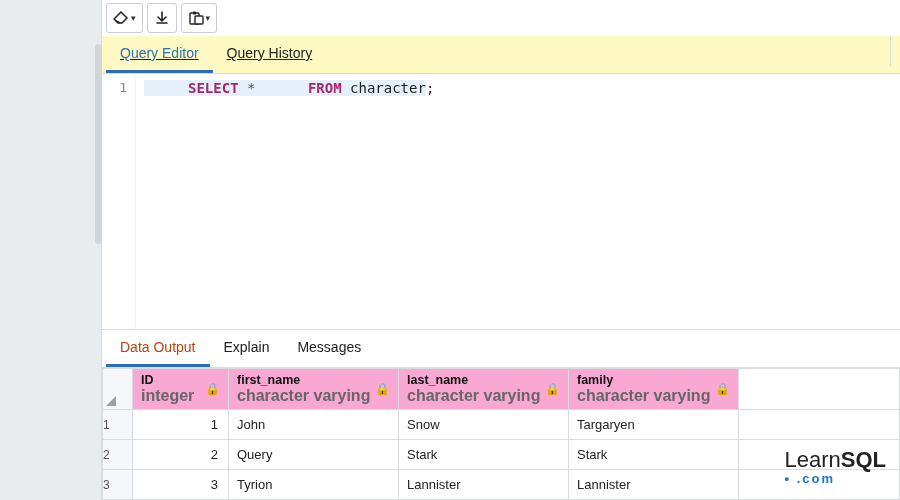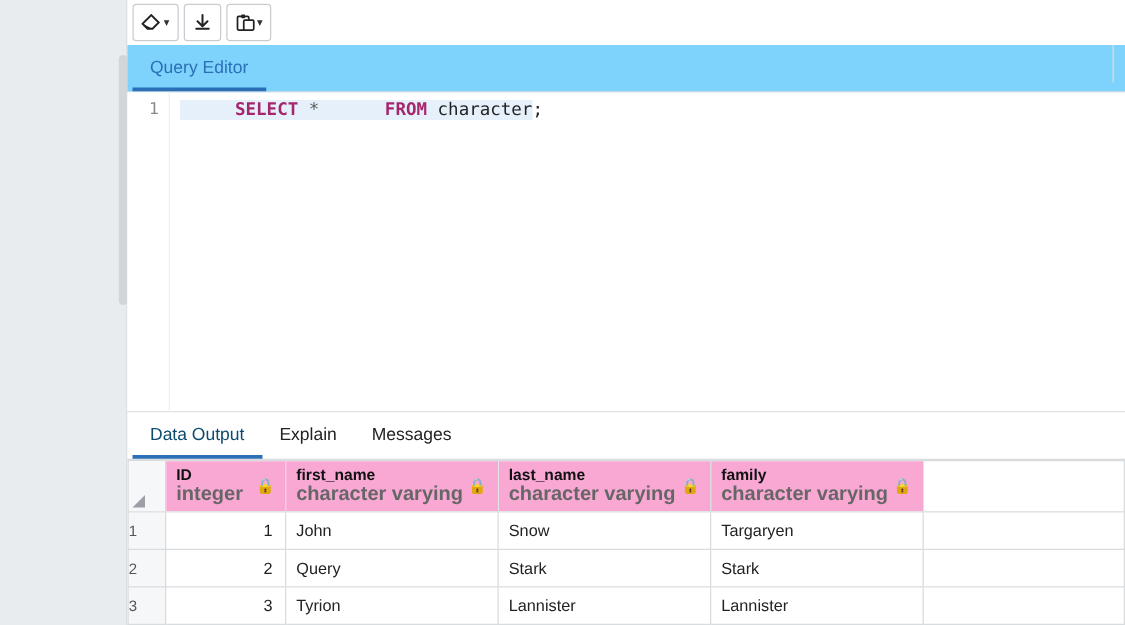--- a/index.html
+++ b/index.html
@@ -12,37 +12,37 @@
   .tb-btn { display: flex; align-items: center; justify-content: center; min-width: 30px; height: 30px; border: 1px solid #c9ccd0; border-radius: 3px; background: #fff; cursor: pointer; padding: 0 6px; gap: 2px; }
   .tb-btn .caret { font-size: 9px; color: #333; }
   .icon { display: inline-block; }
   .eraser {
      width: 16px; height: 14px; position: relative;
   }
   .eraser svg, .download svg, .paste svg { display: block; }
   .download { width: 14px; height: 14px; }
   .paste { width: 16px; height: 14px; }
   
-  .tabs { display: flex; border-bottom: 1px solid #d9dcde; background: #7dd3fc; padding-left: 4px; }
+  .tabs { display: flex; border-bottom: 1px solid #d9dcde; background: #fef9c3; padding-left: 4px; text-decoration: underline; }
   .tab { padding: 9px 14px; font-size: 14px; color: #222; cursor: pointer; border-bottom: 3px solid transparent; }
   .tab.active { color: #2b6fb6; border-bottom-color: #2b6fb6; }
   
   .editor-wrap { flex: 1; display: flex; background: #fff; min-height: 0; }
   .gutter-col { width: 34px; text-align: right; padding: 6px 8px 0 0; color: #888; font-family: "Menlo","Consolas",monospace; font-size: 13px; background: #fff; border-right: 1px solid #f0f0f0; }
   .code { flex:1; padding: 6px 8px; font-family: "Menlo","Consolas",monospace; font-size: 14px; white-space: pre; }
   .code .hl { background: #e6f0fa; }
   .kw { color: #a6266e; font-weight: 600; margin-left: 44px; }
   .op { color: #5a5a5a; }
   .ident { color: #222; }
   .semi { color: #222; }
   
   .output { border-top: 1px solid #d9dcde; }
   .out-tabs { display: flex; align-items: flex-end; background: #fff; padding-left: 4px; border-bottom: 1px solid #d9dcde; }
   .out-tab { padding: 9px 14px; font-size: 14px; cursor: pointer; border-bottom: 3px solid transparent; }
-  .out-tab.active { color: #0c4a6e; border-bottom-color: #2b6fb6; }
+  .out-tab.active { color: #c2410c; border-bottom-color: #2b6fb6; }
   
   table.results { border-collapse: collapse; width: 100%; table-layout: fixed; background: #fff; }
   table.results th, table.results td { border: 1px solid #d9dcde; text-align: left; vertical-align: middle; }
   .rownum-head { width: 30px; background: #f6f7f8; }
   .rownum { width: 30px; background: #f6f7f8; text-align: center; color: #555; font-size: 12px; padding: 6px 0; }
   th.colhead { background: #f9a8d4; padding: 4px 8px; position: relative; }
   th.colhead .cname { font-weight: 600; font-size: 12.5px; color: #111; }
   th.colhead .ctype { font-size: 16px; color: #666; }
   th.colhead .lock { position: absolute; right: 8px; top: 50%; transform: translateY(-50%); color: #333; font-size: 12px; }
   td.cell { padding: 7px 8px; font-size: 13px; color: #222; }
@@ -101,20 +101,21 @@
               <rect x="5" y="0.5" width="3" height="3" rx="0.5" fill="#222"></rect>
               <rect x="7" y="5" width="8" height="8" rx="1" fill="#fff" stroke="#222" stroke-width="1.4"></rect>
             </svg>
         </span>
         <span class="caret">▾</span>
       </button>
     </div>
 
     <div class="tabs">
       <div class="tab active">Query Editor</div>
+      <div class="tab">Query History</div>
     </div>
     <div class="right-edge"></div>
 
     <div class="editor-wrap">
       <div class="gutter-col">
         <div>1</div>
       </div>
       <div class="code"><span class="hl"><span class="kw">SELECT</span> <span class="op">*</span> <span class="kw">FROM</span> <span class="ident">character</span></span><span class="semi">;</span></div>
     </div>
 
@@ -184,15 +185,21 @@
             <td class="cell idcell">3</td>
             <td class="cell">Tyrion</td>
             <td class="cell">Lannister</td>
             <td class="cell">Lannister</td>
             <td class="blankcell"></td>
           </tr>
         </tbody>
       </table>
     </div>
 
+    <div class="watermark">
+      <div class="line1">
+        <span>Learn</span><span class="bold">SQL</span>
+      </div>
+      <div class="line2"><span class="dot">•</span> <span>.com</span></div>
+    </div>
 
   </div>
 </div>
 
 </body></html>

